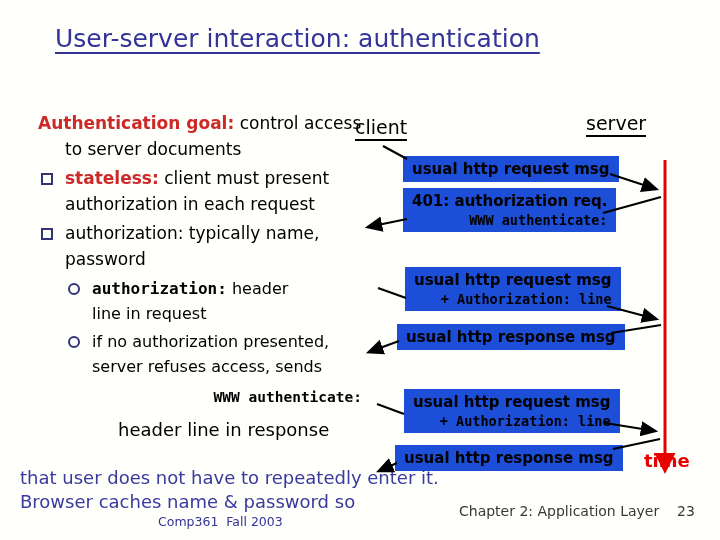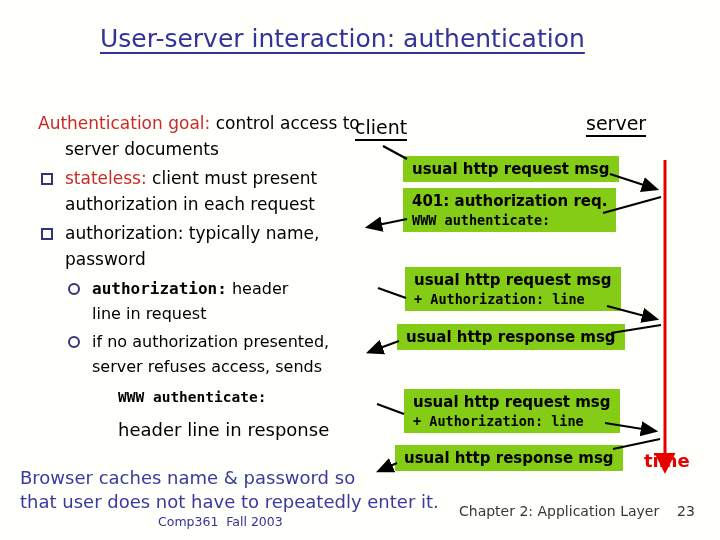--- a/index.html
+++ b/index.html
@@ -3,42 +3,42 @@
 <meta charset="utf-8">
 <style>
   html,body{margin:0;padding:0;background:#e8e8e8;}
   .slide{
     position:relative;width:720px;height:540px;background:#fffffc;overflow:hidden;
     font-family:"DejaVu Sans","Liberation Sans",sans-serif;color:#000;
   }
   
   .title{
     position:absolute;left:55px;top:24px;font-size:25px;color:#333399;
-    text-decoration:underline;text-underline-offset:5px;white-space:nowrap;margin-left:45px;
+    text-decoration:underline;text-underline-offset:5px;white-space:nowrap;
   }
   
   .leftcol{position:absolute;left:38px;top:110px;width:324px;font-size:17px;line-height:26px;}
   .lead{padding-left:27px;text-indent:-27px;}
-  .red{color:#CC2929;font-weight:normal;}
+  .red{color:#CC2929;font-weight:bold;}
   .bullet{position:relative;padding-left:27px;margin-top:3px;}
   .bullet .sq{position:absolute;left:3px;top:8px;width:8px;height:8px;border:2px solid #333377;background:transparent;}
   .subs{margin-left:30px;font-size:16px;line-height:25px;margin-top:4px;}
   .sub{position:relative;padding-left:24px;margin-top:3px;}
   .sub .ci{position:absolute;left:0;top:7px;width:8px;height:8px;border:2px solid #333377;border-radius:50%;}
   .sub1{width:206px;}
   .sub2{width:238px;}
-  .mono{font-family:"DejaVu Sans Mono","Liberation Mono",monospace;font-weight:bold;}
+  .mono{font-family:"DejaVu Sans Mono","Liberation Mono",monospace;font-weight:bold;text-align:right;}
   .code-line{margin:6px 0 0 50px;font-size:14.5px;}
   .tail-line{margin:7px 0 0 50px;font-size:18px;}
   
   .endlabel{position:absolute;font-size:19px;color:#000;border-bottom:2px solid #000000;padding-bottom:1px;z-index:2;}
   .client{left:355px;top:116px;}
   .server{left:586px;top:112px;text-align:center;}
   .dbox{
-    position:absolute;background:#84cc16;color:#000;font-weight:bold;
+    position:absolute;background:#1d4ed8;color:#000;font-weight:bold;
     padding:3px 9px;z-index:2;white-space:nowrap;
   }
   .dbox .l1{font-size:15px;line-height:20px;}
   .dbox .l2{font-size:13.5px;line-height:18px;}
   .b1{left:403px;top:156px;}
   .b2{left:403px;top:188px;}
   .b3{left:405px;top:267px;}
   .b4{left:397px;top:324px;}
   .b5{left:404px;top:389px;}
   .b6{left:395px;top:445px;}
@@ -129,21 +129,21 @@
 
     <line x1="377" y1="404" x2="404" y2="414" stroke="#000" stroke-width="2.2"></line>
     <line x1="605" y1="423" x2="655" y2="431" stroke="#000" stroke-width="2.2" marker-end="url(#ahb)"></line>
     <line x1="660" y1="439" x2="613" y2="449" stroke="#000" stroke-width="2.2"></line>
     <line x1="397" y1="463" x2="379" y2="471" stroke="#000" stroke-width="2.2" marker-end="url(#ahb)"></line>
   </svg>
 
   <div class="time">time</div>
 
   <div class="note">
+    <div>that user does not have to repeatedly enter it.</div>
     <div>Browser caches name &amp; password so</div>
-    <div>that user does not have to repeatedly enter it.</div>
   </div>
 
   <div class="footer-course">Comp361  Fall 2003</div>
   <div class="footer-chapter">Chapter 2: Application Layer</div>
   <div class="footer-page">23</div>
 
 </div>
 
 </body></html>

